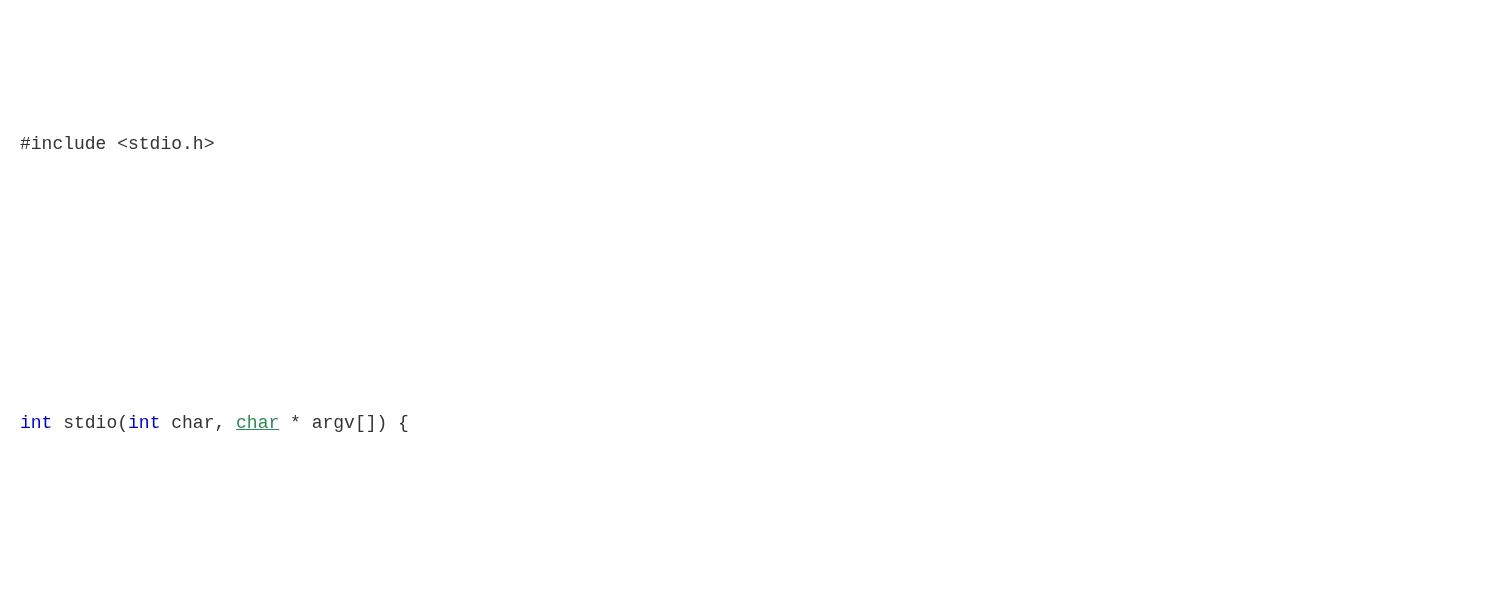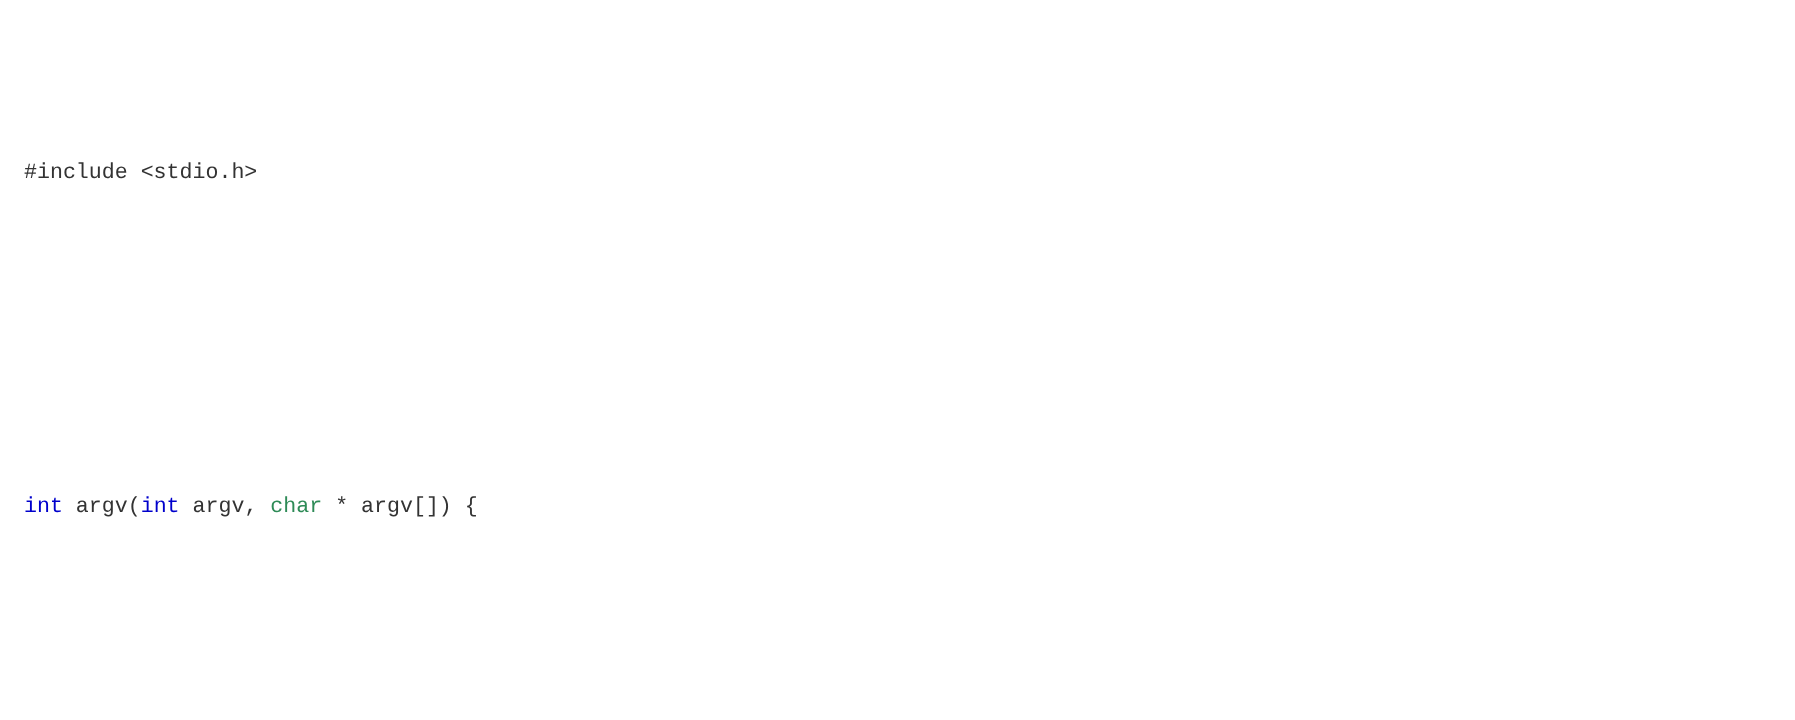--- a/index.html
+++ b/index.html
@@ -31,20 +31,21 @@
     .type {
       color: #0000cc;
     }
 
     .plain {
       color: #333333;
     }
 
     .char-type {
       color: #2e8b57;
+      text-decoration: underline;
     }
 
     .preprocessor {
       color: #333333;
     }
 
     .indent1 {
       display: inline-block;
       width: 48px;
     }
@@ -58,21 +59,21 @@
 </head>
 <body>
 
 <div class="code-container">
   <div class="code-block">
 
     <span class="line"><span class="preprocessor">#include &lt;stdio.h&gt;</span></span>
 
     <span class="line">&nbsp;</span>
 
-    <span class="line"><span class="type">int</span> <span class="plain">argv(</span><span class="type">int</span><span class="plain"> argv, </span><span class="char-type">char</span><span class="plain"> * argv[]) {</span></span>
+    <span class="line"><span class="type">int</span> <span class="plain">stdio(</span><span class="type">int</span><span class="plain"> char, </span><span class="char-type">char</span><span class="plain"> * argv[]) {</span></span>
 
 
     <span class="line">&nbsp;</span>
 
     
 
     
 
     
 

